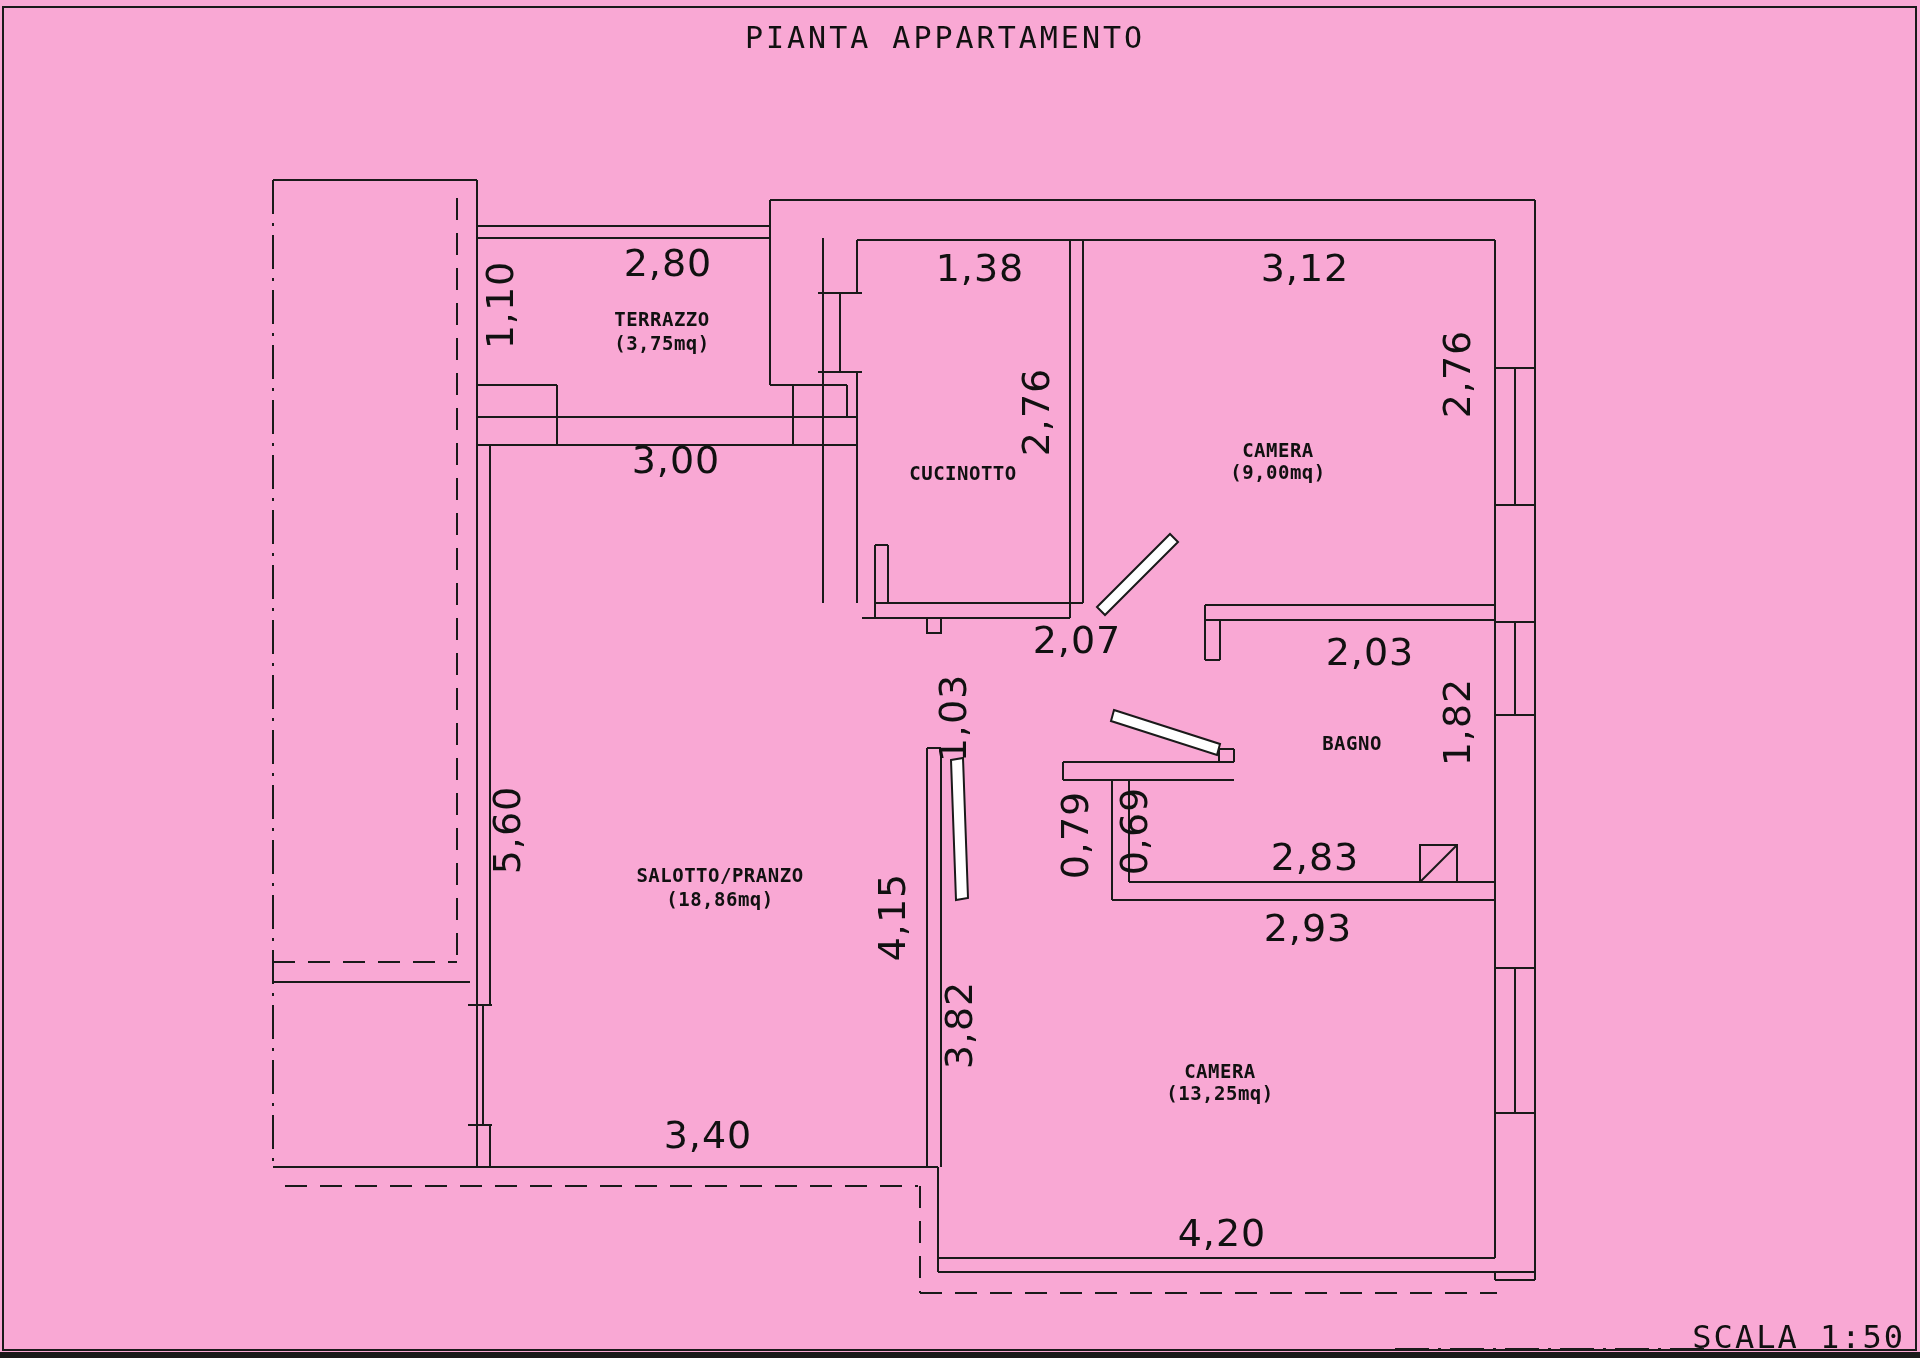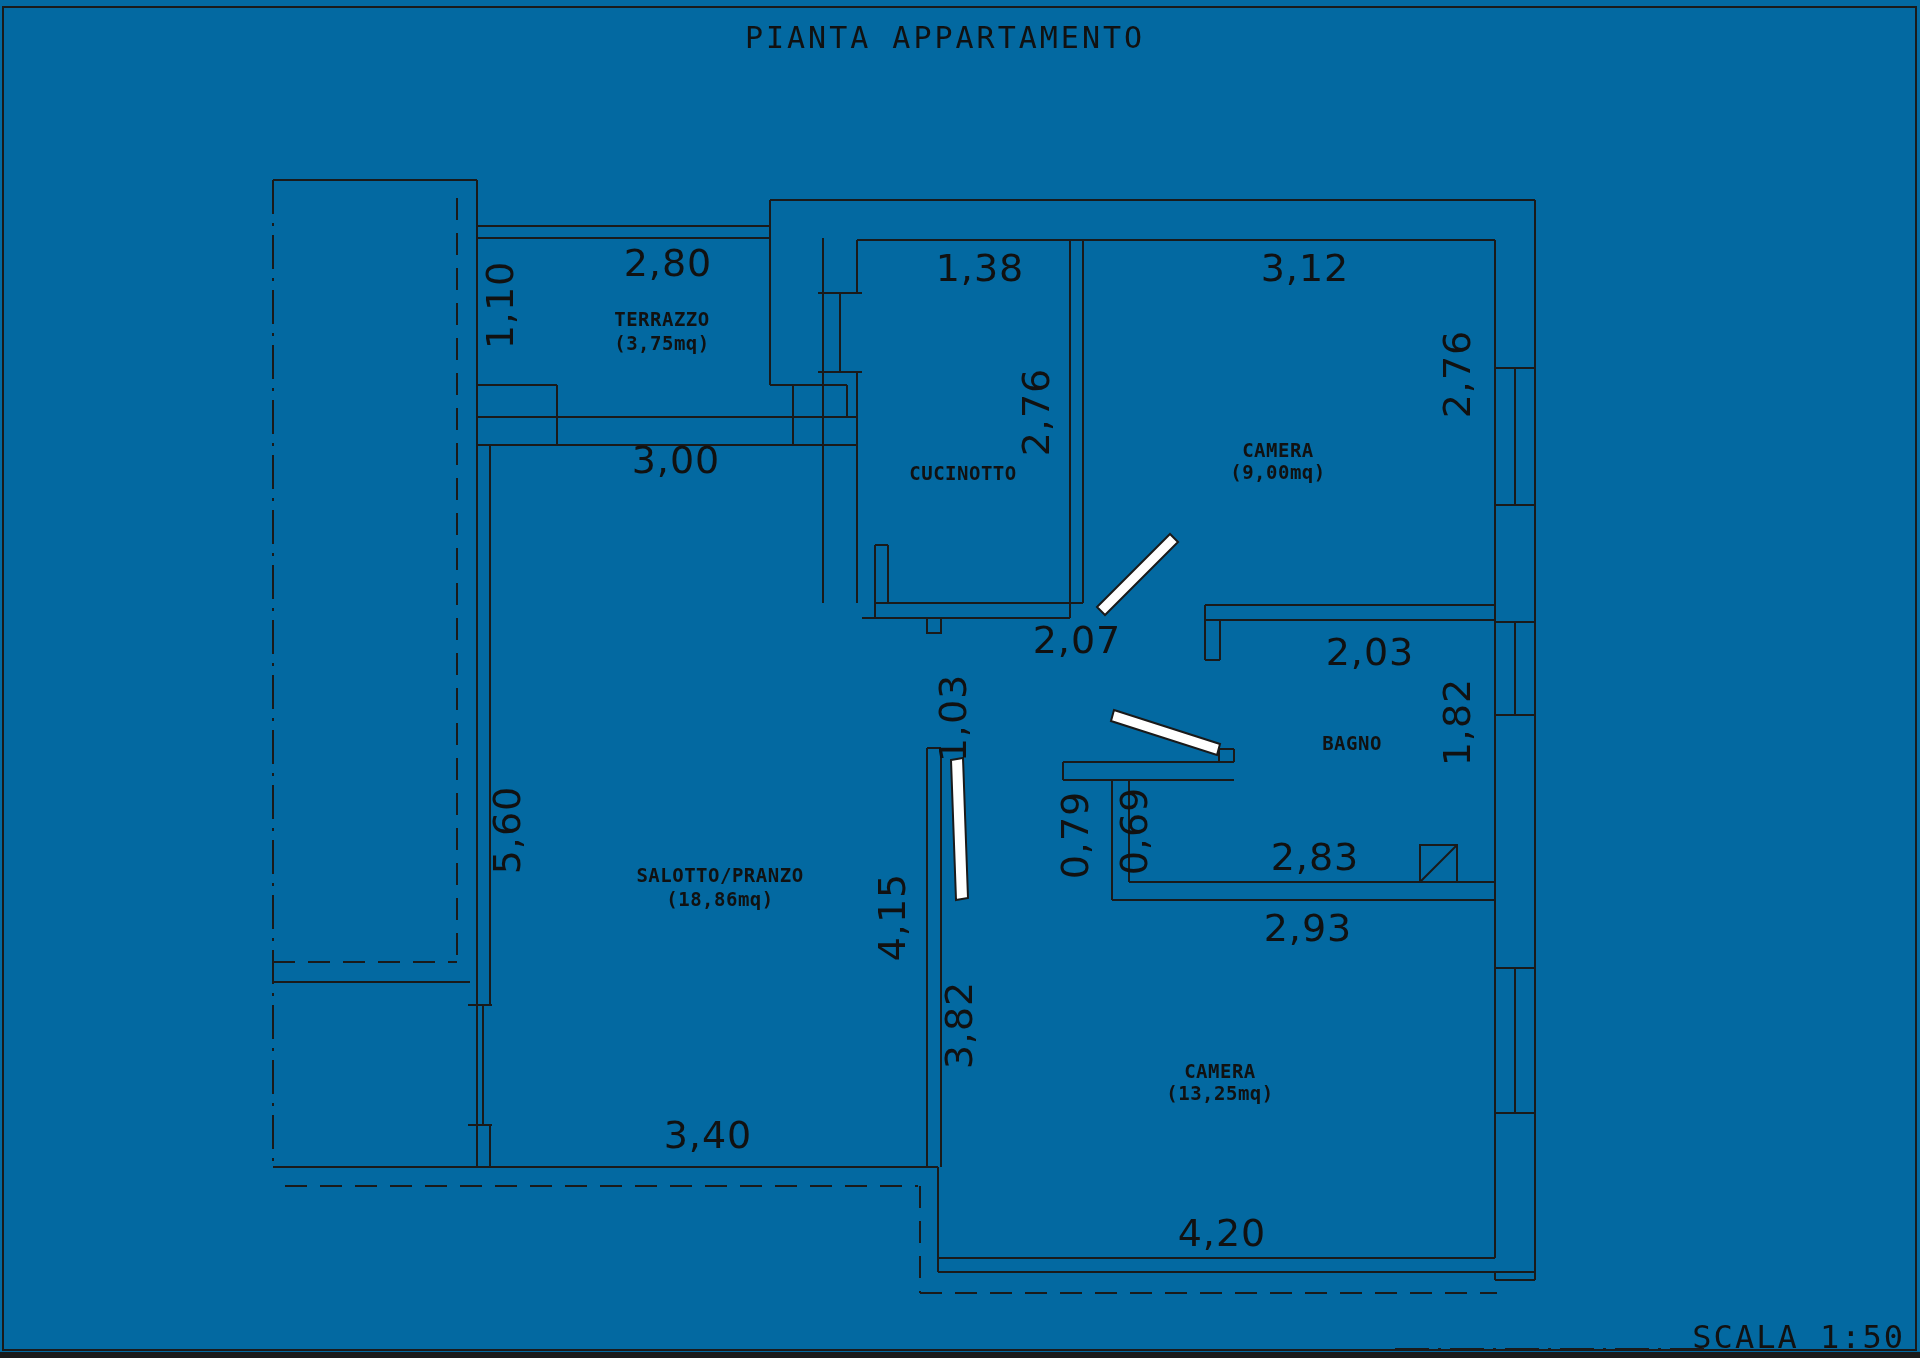--- a/index.html
+++ b/index.html
@@ -1,16 +1,16 @@
 <!DOCTYPE html>
 <html><head>
 <meta charset="utf-8">
 <style>
   html,body{margin:0;padding:0;background:#ffffff;}
-  #sheet{position:relative;width:1920px;height:1358px;background:#0369a1;overflow:hidden;}
+  #sheet{position:relative;width:1920px;height:1358px;background:#f9a8d4;overflow:hidden;}
   svg{display:block;}
   .wall{stroke:#1a1a1a;stroke-width:2;fill:none;shape-rendering:crispEdges;}
   .wall-thin{stroke:#1a1a1a;stroke-width:1.4;fill:none;shape-rendering:crispEdges;}
   .dashed{stroke:#1a1a1a;stroke-width:2.4;fill:none;stroke-dasharray:22 13;shape-rendering:crispEdges;}
   .dashdot{stroke:#1a1a1a;stroke-width:2.4;fill:none;stroke-dasharray:34 9 3 9;shape-rendering:crispEdges;}
   .leaf{stroke:#1a1a1a;stroke-width:2;fill:#ffffff;}
   .dim{font-family:"DejaVu Sans","Liberation Sans",sans-serif;font-size:38px;fill:#111;letter-spacing:1px;}
   .lbl{font-family:"DejaVu Sans Mono","Liberation Mono",monospace;font-size:19px;fill:#111;font-weight:600;letter-spacing:0.5px;}
   .title{font-family:"DejaVu Sans Mono","Liberation Mono",monospace;font-size:30px;fill:#111;letter-spacing:3px;}
   .scala{font-family:"DejaVu Sans Mono","Liberation Mono",monospace;font-size:32px;fill:#111;letter-spacing:2px;}

